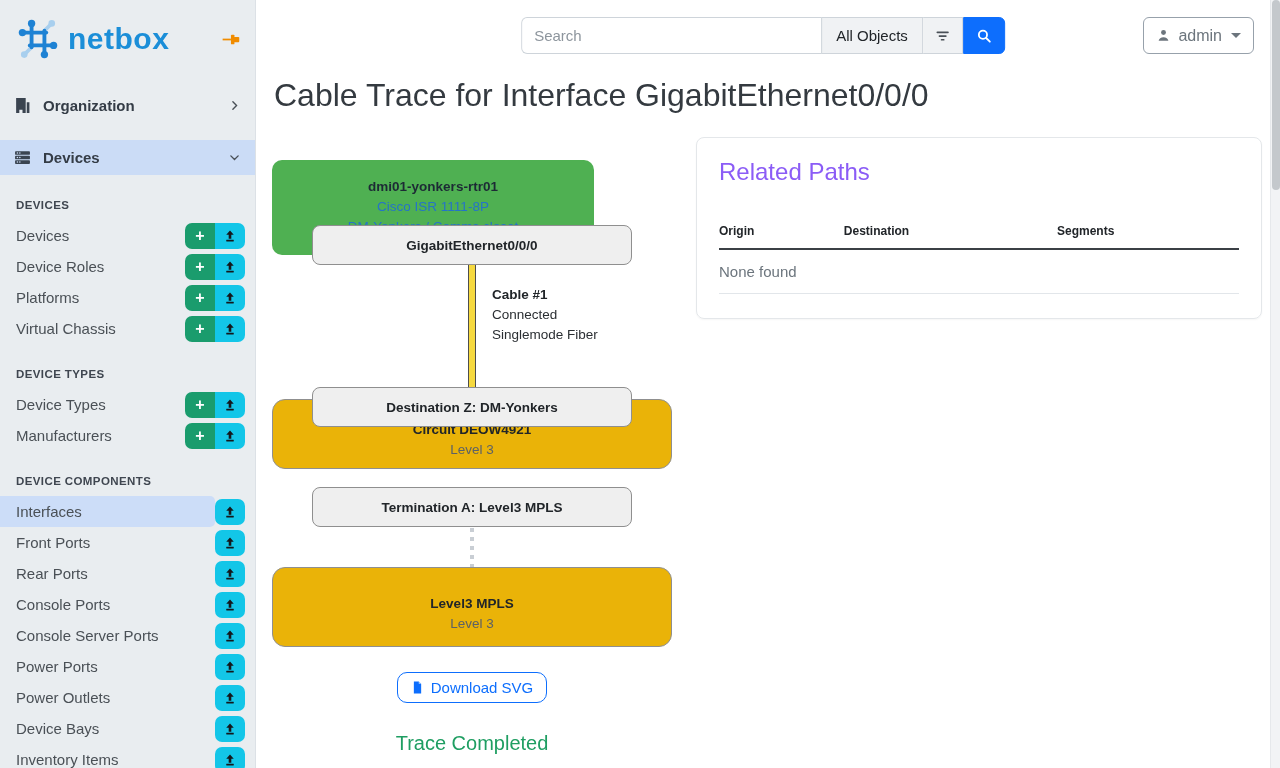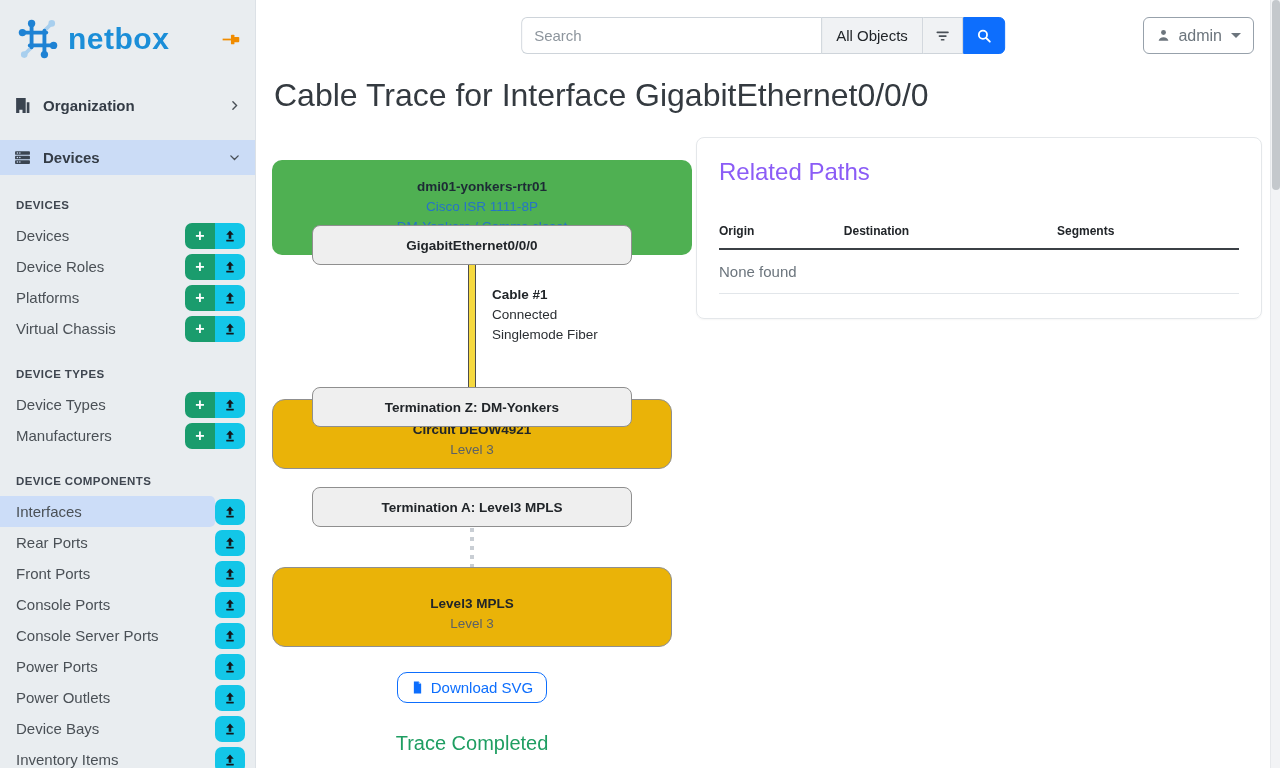--- a/index.html
+++ b/index.html
@@ -56,21 +56,21 @@
 
   .page-title { margin:5px 0 0 18px; font-size:32px; font-weight:400; line-height:40px;
     color:#343a40; }
 
   .content-row { display:flex; margin-top:22px; padding-right:8px; align-items:flex-start; }
 
   
   .trace-col { width:440px; flex-shrink:0; }
   .trace { position:relative; width:400px; margin-left:16px; height:631px; }
   .t-box { position:absolute; text-align:center; cursor:pointer; }
-  .box-device { left:0; top:23px; width:420px; height:95px; background:#4fb052;
+  .box-device { left:0; top:23px; width:322px; height:95px; background:#4fb052;
     border-radius:10px; padding-top:17px; z-index:1; }
   .box-device .nm { font-size:13.5px; font-weight:700; color:#1d2a35; line-height:20px; }
   .box-device a, .blue-link { font-size:13.5px; color:#2573c8; line-height:20px;
     text-decoration:none; display:block; cursor:pointer; }
   .box-term { left:40px; width:320px; height:40px; background:#efefef;
     border:1px solid #8f8f8f; border-radius:8px; z-index:3;
     display:flex; align-items:center; justify-content:center;
     font-size:13.5px; font-weight:700; color:#212529; }
   .box-iface { top:88px; }
   .box-termz { top:250px; }
@@ -309,34 +309,34 @@
           <svg viewBox="0 0 16 16" width="14" height="14">
             <g fill="#14181c">
               <path d="M8 1.6 12.3 6.6 H9.5 V11 H6.5 V6.6 H3.7 Z"></path>
               <rect x="3.7" y="12.3" width="8.6" height="1.9" rx="0.4"></rect>
             </g>
           </svg>
         </button>
     </span>
   </div>
   <div class="side-row">
+    <a class="side-link">Front Ports</a>
+    <span class="btn-pair">
+      <button class="mini-btn btn-import solo">
+          <svg viewBox="0 0 16 16" width="14" height="14">
+            <g fill="#14181c">
+              <path d="M8 1.6 12.3 6.6 H9.5 V11 H6.5 V6.6 H3.7 Z"></path>
+              <rect x="3.7" y="12.3" width="8.6" height="1.9" rx="0.4"></rect>
+            </g>
+          </svg>
+        </button>
+    </span>
+  </div>
+  <div class="side-row">
     <a class="side-link">Rear Ports</a>
-    <span class="btn-pair">
-      <button class="mini-btn btn-import solo">
-          <svg viewBox="0 0 16 16" width="14" height="14">
-            <g fill="#14181c">
-              <path d="M8 1.6 12.3 6.6 H9.5 V11 H6.5 V6.6 H3.7 Z"></path>
-              <rect x="3.7" y="12.3" width="8.6" height="1.9" rx="0.4"></rect>
-            </g>
-          </svg>
-        </button>
-    </span>
-  </div>
-  <div class="side-row">
-    <a class="side-link">Front Ports</a>
     <span class="btn-pair">
       <button class="mini-btn btn-import solo">
           <svg viewBox="0 0 16 16" width="14" height="14">
             <g fill="#14181c">
               <path d="M8 1.6 12.3 6.6 H9.5 V11 H6.5 V6.6 H3.7 Z"></path>
               <rect x="3.7" y="12.3" width="8.6" height="1.9" rx="0.4"></rect>
             </g>
           </svg>
         </button>
     </span>
@@ -469,21 +469,21 @@
         </div>
 
         <div class="t-box box-term box-iface">GigabitEthernet0/0/0</div>
 
         <div class="cable-labels">
           <div class="nm">Cable #1</div>
           <div>Connected</div>
           <div>Singlemode Fiber</div>
         </div>
 
-        <div class="t-box box-term box-termz">Termination Z: DM-Yonkers</div>
+        <div class="t-box box-term box-termz">Destination Z: DM-Yonkers</div>
 
         <div class="t-box box-parent box-circuit">
           <div class="nm">Circuit DEOW4921</div>
           <div class="sub">Level 3</div>
         </div>
 
         <div class="t-box box-term box-terma">Termination A: Level3 MPLS</div>
 
         <div class="dashed-link"></div>
 

